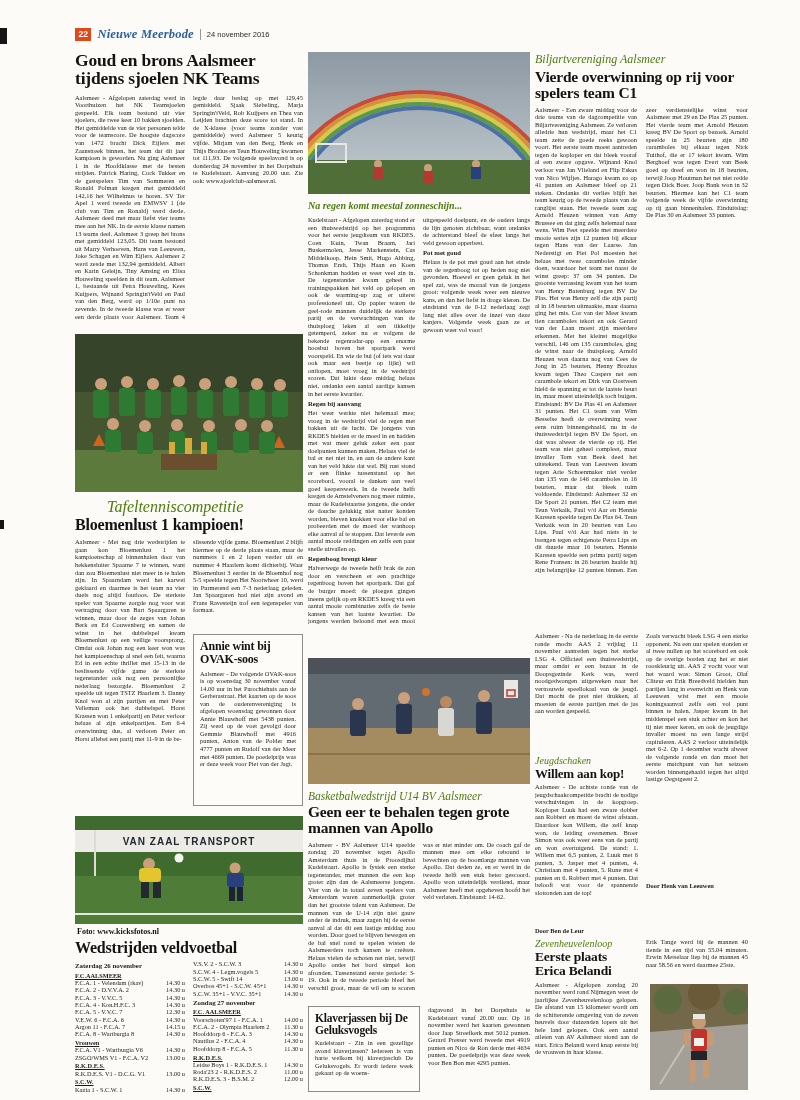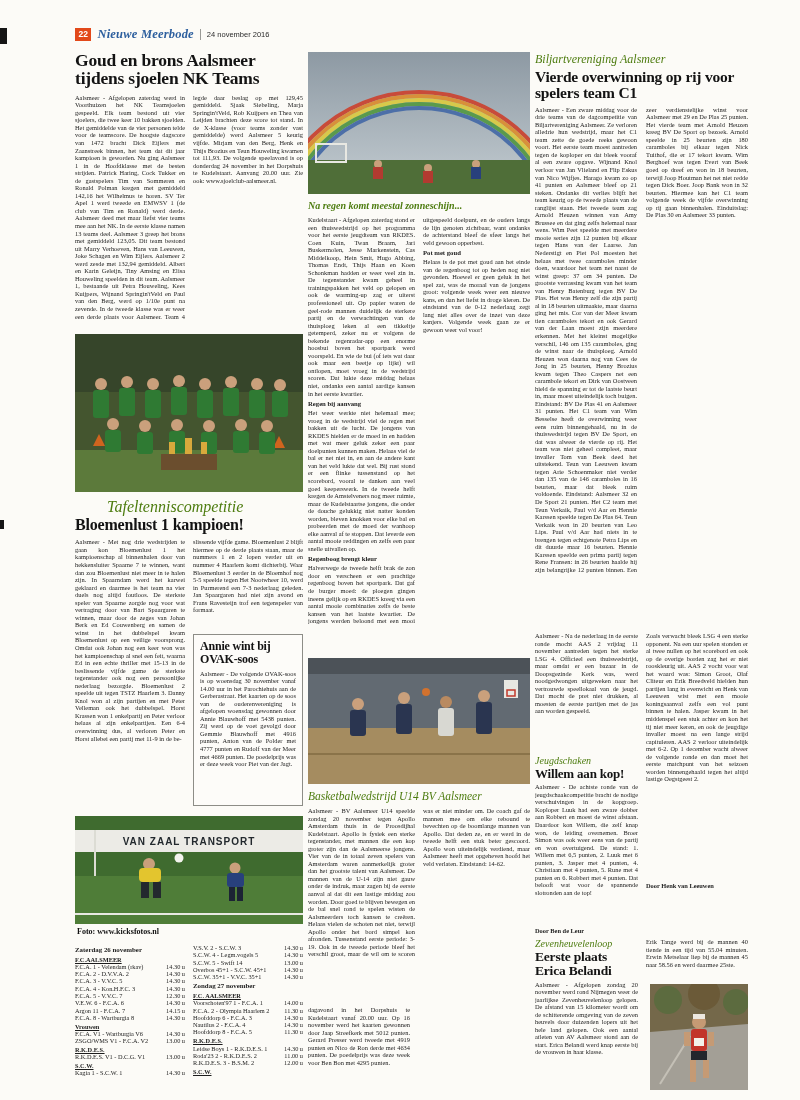--- a/index.html
+++ b/index.html
@@ -132,20 +132,21 @@
       <circle cx="104" cy="42" r="4.5" fill="#f4f4ee"></circle>
       <circle cx="160" cy="52" r="5.5" fill="#caa07c"></circle>
       <rect x="152" y="57" width="17" height="14" rx="3" fill="#28407c"></rect>
       <rect x="154" y="71" width="6" height="14" fill="#1c2334"></rect>
       <rect x="162" y="71" width="6" height="14" fill="#1c2334"></rect>
     </svg>
   </div>
   <div class="abs credit" style="left:77px; top:927px;">Foto: www.kicksfotos.nl</div>
 
   <section class="abs" style="left:75px; top:940px; width:228px;">
+    <h2 class="headline" style="font-size:16px;">Wedstrijden veldvoetbal</h2>
     <div style="display:flex; gap:8px; margin-top:4px;">
       <div class="fixcol" style="width:110px; overflow:hidden; height:132px;">
           <div class="fixrow day">
             <span>Zaterdag 26 november</span>
             <span></span>
           </div>
           <div class="fixrow club">
             <span>F.C.AALSMEER</span>
             <span></span>
           </div>
@@ -346,25 +347,30 @@
           <rect x="130" y="50" width="16" height="28" rx="3" fill="#d8d8d2"></rect>
         <circle cx="176" cy="38" r="6" fill="#caa07c"></circle>
           <rect x="168" y="44" width="16" height="32" rx="3" fill="#2a3550"></rect>
       </g>
       <circle cx="118" cy="34" r="4" fill="#d2722e"></circle>
     </svg>
   </div>
 
   <section class="abs" style="left:308px; top:790px; width:222px;">
     <div class="kicker" style="font-size:11.5px;">Basketbalwedstrijd U14 BV Aalsmeer</div>
+    <h2 class="headline" style="font-size:15.5px; margin-top:2px;">Geen eer te behalen tegen grote mannen van Apollo</h2>
     <div class="body-text cols2" style="height:158px; margin-top:5px;">Aalsmeer - BV Aalsmeer U14 speelde zondag 20 november tegen Apollo Amsterdam thuis in de Proosdijhal Kudelstaart. Apollo is fysiek een sterke tegenstander, met mannen die een kop groter zijn dan de Aalsmeerse jongens. Vier van de in totaal zeven spelers van Amsterdam waren aanmerkelijk groter dan het grootste talent van Aalsmeer. De mannen van de U-14 zijn niet gauw onder de indruk, maar zagen bij de eerste aanval al dat dit een lastige middag zou worden. Door goed te blijven bewegen en de bal snel rond te spelen wisten de Aalsmeerders toch kansen te creëren. Helaas vielen de schoten net niet, terwijl Apollo onder het bord simpel kon afronden. Tussenstand eerste periode: 3-19. Ook in de tweede periode bleef het verschil groot, maar de wil om te scoren was er niet minder om. De coach gaf de mannen mee om elke rebound te bevechten op de boomlange mannen van Apollo. Dat deden ze, en er werd in de tweede helft een stuk beter gescoord. Apollo won uiteindelijk verdiend, maar Aalsmeer heeft met opgeheven hoofd het veld verlaten. Eindstand: 14-62.</div>
   </section>
 
   <section class="abs" style="left:308px; top:1006px; width:222px;">
     <div style="display:flex; gap:8px;">
+      <div class="box" style="width:112px; height:86px; overflow:hidden;">
+        <h3 class="headline" style="font-size:11.5px; line-height:1.05;">Klaverjassen bij De Geluksvogels</h3>
+        <div class="body-text" style="margin-top:3px; height:46px;">Kudelstaart - Zin in een gezellige avond klaverjassen? Iedereen is van harte welkom bij klaverjasclub De Geluksvogels. Er wordt iedere week gekaart op de woens-</div>
+      </div>
       <div class="body-text" style="width:102px; height:86px;">dagavond in het Dorpshuis te Kudelstaart vanaf 20.00 uur. Op 16 november werd het kaarten gewonnen door Jaap Streefkerk met 5012 punten. Gerard Presser werd tweede met 4919 punten en Nico de Ron derde met 4634 punten. De poedelprijs was deze week voor Ben Bon met 4295 punten.</div>
     </div>
   </section>
 
   <section class="abs" style="left:535px; top:52px; width:213px;">
     <div class="kicker" style="font-size:12px;">Biljartvereniging Aalsmeer</div>
     <h2 class="headline" style="font-size:15.5px; margin-top:2px;">Vierde overwinning op rij voor spelers team C1</h2>
     <div class="body-text cols2" style="height:472px; margin-top:5px; column-gap:9px;">Aalsmeer - Een zware middag voor de drie teams van de dagcompetitie van Biljartvereniging Aalsmeer. Ze verloren alledrie hun wedstrijd, maar het C1 team zette de goede reeks gewoon voort. Het eerste team moest aantreden tegen de koploper en dat bleek vooraf al een zware opgave. Wijnand Knol verloor van Jan Vlieland en Flip Eskus van Nico Wijfjes. Harago kwam zo op 41 punten en Aalsmeer bleef op 21 steken. Ondanks dit verlies blijft het team keurig op de tweede plaats van de ranglijst staan. Het tweede team zag Arnold Heuzen winnen van Amy Brussee en dat ging zelfs helemaal naar wens. Wim Peet speelde met meerdere mooie series zijn 12 punten bij elkaar tegen Hans van der Laarse. Jan Nederstigt en Piet Pol moesten het helaas met twee caramboles minder doen, waardoor het team net naast de winst greep: 37 om 34 punten. De grootste verrassing kwam van het team van Henry Batenburg tegen BV De Plas. Het was Henry zelf die zijn partij al in 18 beurten uitmaakte, maar daarna ging het mis. Cor van der Meer kwam tien caramboles tekort en ook Gerard van der Laan moest zijn meerdere erkennen. Met het kleinst mogelijke verschil, 146 om 135 caramboles, ging de winst naar de thuisploeg. Arnold Heuzen won daarna nog van Cees de Jong in 25 beurten, Henny Brozius kwam tegen Theo Caspers net een carambole tekort en Dirk van Oostveen hield de spanning er tot de laatste beurt in, maar moest uiteindelijk toch buigen. Eindstand: BV De Plas 41 en Aalsmeer 31 punten. Het C1 team van Wim Besselse heeft de overwinning weer eens ruim binnengehaald, nu in de thuiswedstrijd tegen BV De Sport, en dat was alweer de vierde op rij. Het team was niet geheel compleet, maar invaller Tom van Beek deed het uitstekend. Teun van Leeuwen kwam tegen Arie Schoenmaker niet verder dan 135 van de 146 caramboles in 16 beurten, maar dat bleek ruim voldoende. Eindstand: Aalsmeer 32 en De Sport 21 punten. Het C2 team met Teun Verkaik, Paul v/d Aar en Hennie Karssen speelde tegen De Plas 64. Teun Verkaik won in 20 beurten van Leo Lips. Paul v/d Aar had niets in te brengen tegen echtgenote Petra Lips en dit duurde maar 16 beurten. Hennie Karssen speelde een prima partij tegen Rene Fransen: in 26 beurten haalde hij zijn belangrijke 12 punten binnen. Een zeer verdienstelijke winst voor Aalsmeer met 29 en De Plas 25 punten. Het vierde team met Arnold Heuzen kreeg BV De Sport op bezoek. Arnold speelde in 25 beurten zijn 180 caramboles bij elkaar tegen Nick Tuithof, die er 17 tekort kwam. Wim Berghoef was tegen Evert van Beek goed op dreef en won in 18 beurten, terwijl Joop Houtman het net niet redde tegen Dick Boer. Joop Bank won in 32 beurten. Hiermee kan het C1 team volgende week de vijfde overwinning op rij gaan binnenhalen. Einduitslag: De Plas 30 en Aalsmeer 33 punten.</div>
   </section>
 

